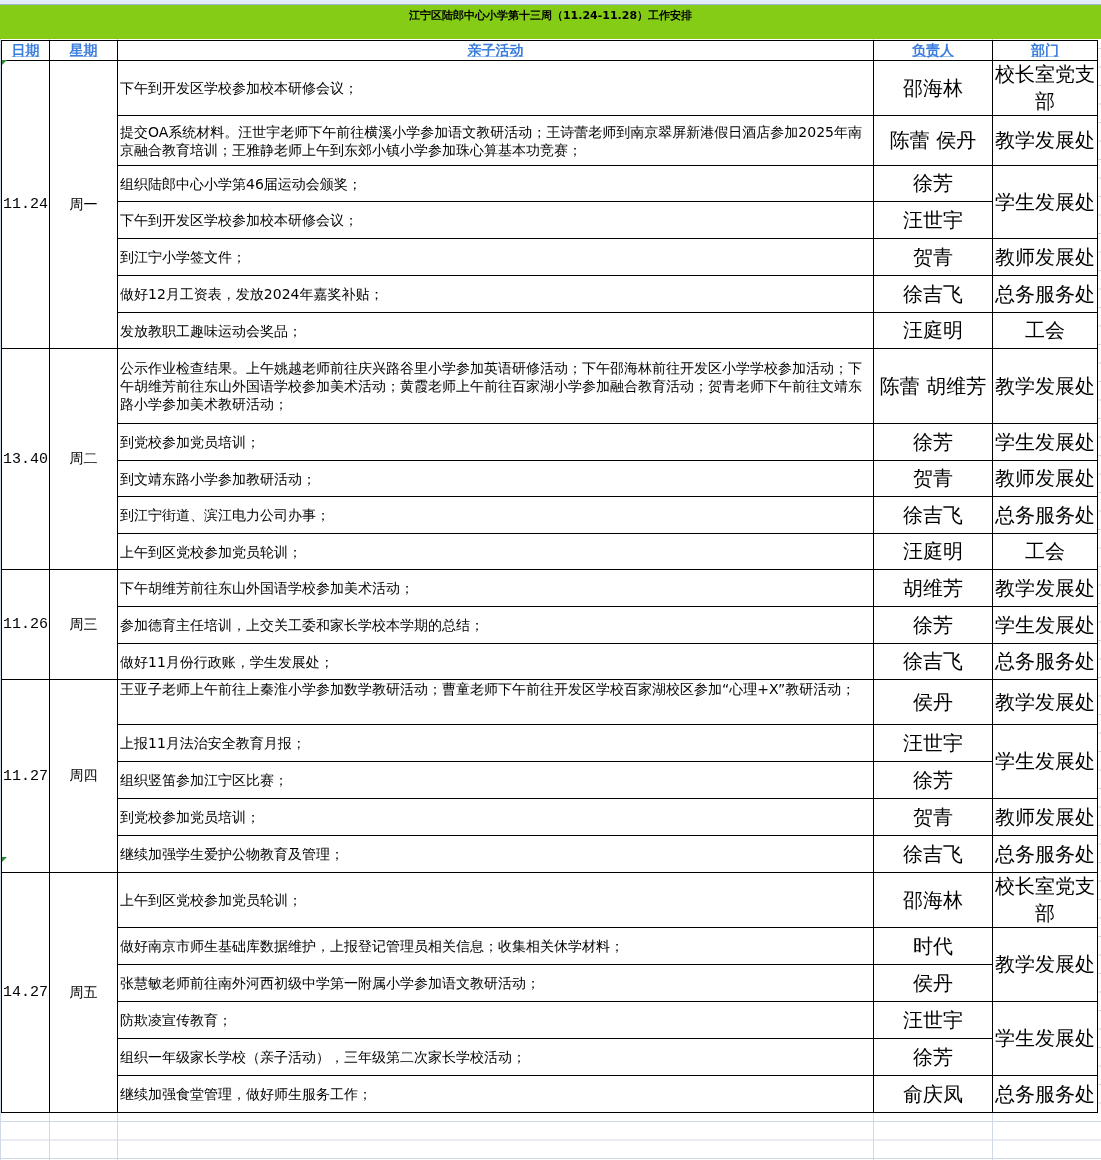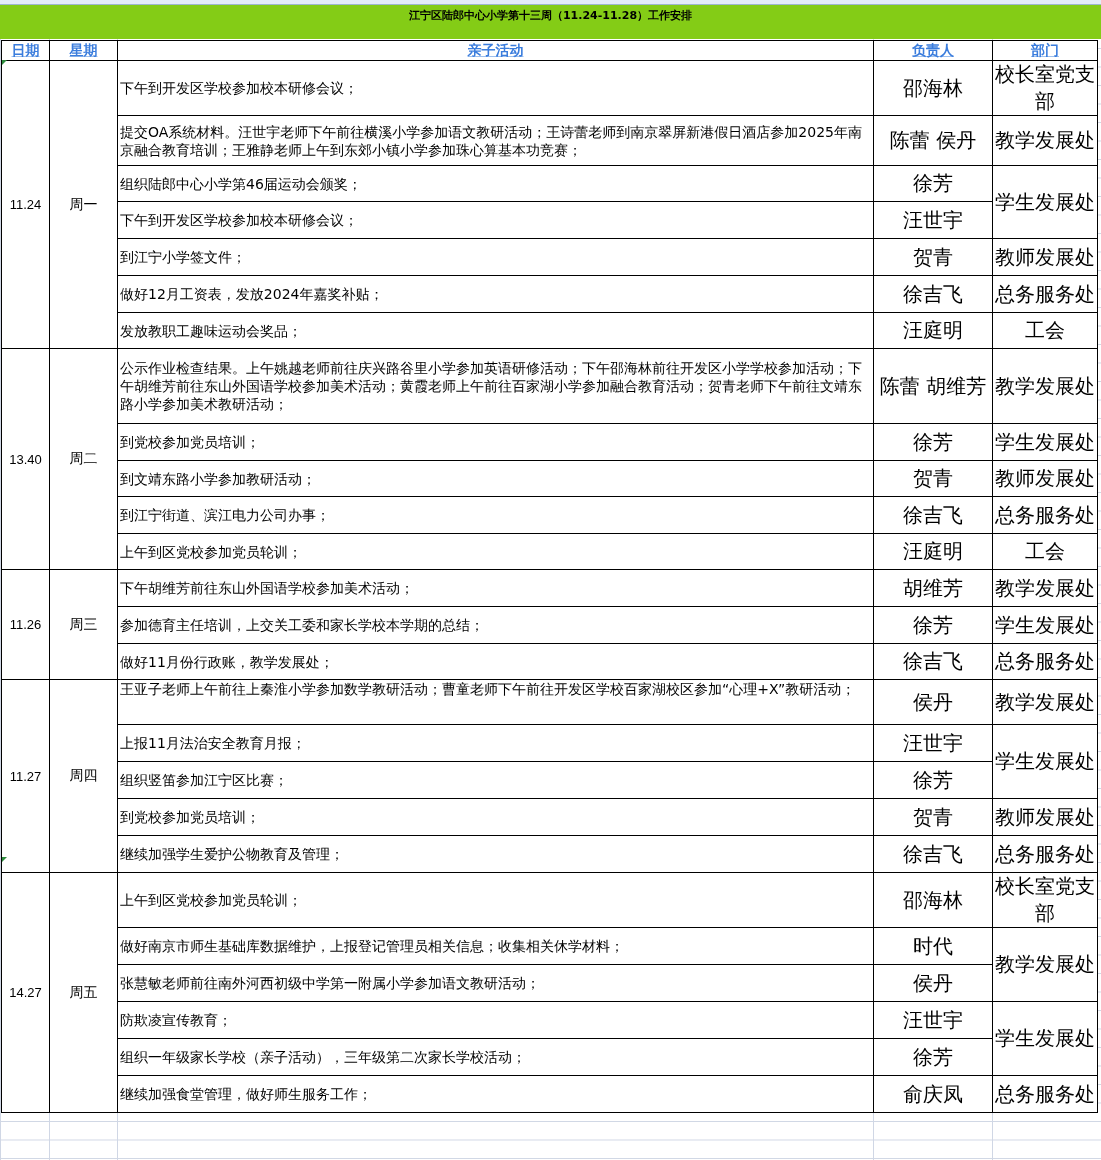--- a/index.html
+++ b/index.html
@@ -15,22 +15,22 @@
     background-position: 0 0, 0 1079px; }
   .vline { position:absolute; top:5px; bottom:0; width:1px; background:#d0d7e5; }
   .title { position:absolute; left:0; top:5px; width:1101px; height:34px;
            background:#84cc16; text-align:center; font-weight:bold; font-size:11px;
            line-height:22px; }
   table.sched { position:absolute; left:1px; top:40px; border-collapse:collapse;
                 table-layout:fixed; background:#fff; font-size:14px; }
   table.sched td, table.sched th { border:1px solid #000; padding:0; }
   th.h { color:#3b7ddd; font-weight:bold; font-size:14px; height:19px;
          text-align:center; text-decoration:underline; text-decoration-color:#9ec0ee; }
-  td.date { text-align:center; font-family:Liberation Sans, sans-serif;
-            font-size:13px; vertical-align:middle;border-radius:24px; }
+  td.date { text-align:center; font-family:Liberation Mono, monospace;
+            font-size:15px; vertical-align:middle;border-radius:24px; }
   td.wk { text-align:center; font-size:14px;margin-top:24px; }
   td.task { text-align:left; padding-left:2px !important; font-size:14px; line-height:18px; }
   td.person, td.dept { text-align:center; font-size:20px; }
   .corner { position:absolute; width:0; height:0; border-top:5px solid #2e8b3e;
             border-right:5px solid transparent; }
 </style>
 </head>
 <body>
 
 <div class="colhdr"></div>
@@ -130,21 +130,21 @@
     <td class="task">下午胡维芳前往东山外国语学校参加美术活动；</td>
     <td class="person">胡维芳</td>
     <td class="dept">教学发展处</td>
   </tr>
   <tr style="height:37px">
     <td class="task">参加德育主任培训，上交关工委和家长学校本学期的总结；</td>
     <td class="person">徐芳</td>
     <td class="dept">学生发展处</td>
   </tr>
   <tr style="height:36px">
-    <td class="task">做好11月份行政账，教学发展处；</td>
+    <td class="task">做好11月份行政账，学生发展处；</td>
     <td class="person">徐吉飞</td>
     <td class="dept">总务服务处</td>
   </tr>
 
   <tr style="height:45px">
     <td class="date" rowspan="5">11.27</td>
     <td class="wk" rowspan="5">周四</td>
     <td class="task" style="vertical-align:top">王亚子老师上午前往上秦淮小学参加数学教研活动；曹童老师下午前往开发区学校百家湖校区参加“心理+X”教研活动；</td>
     <td class="person">侯丹</td>
     <td class="dept">教学发展处</td>

